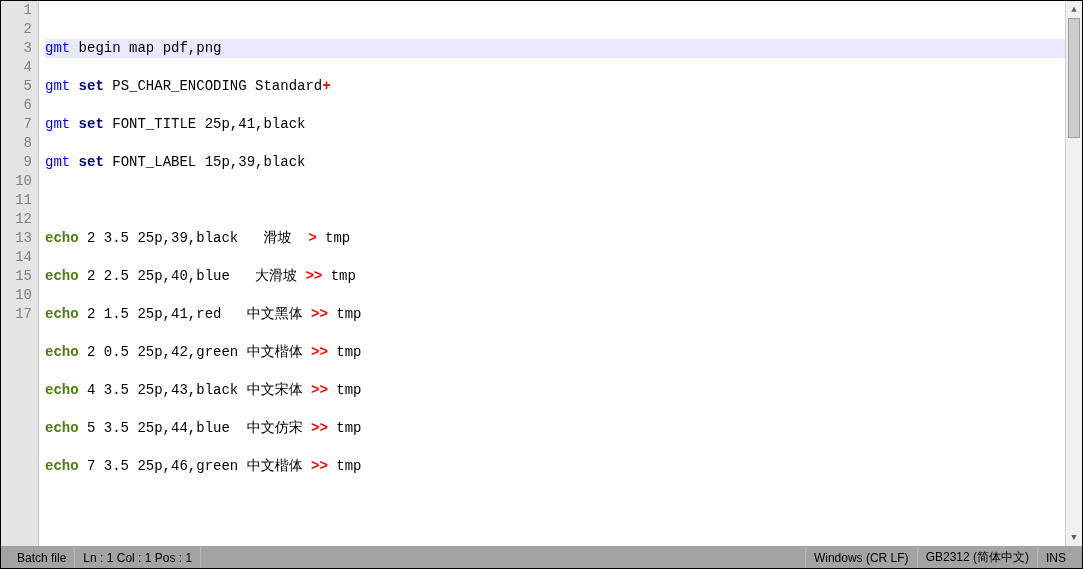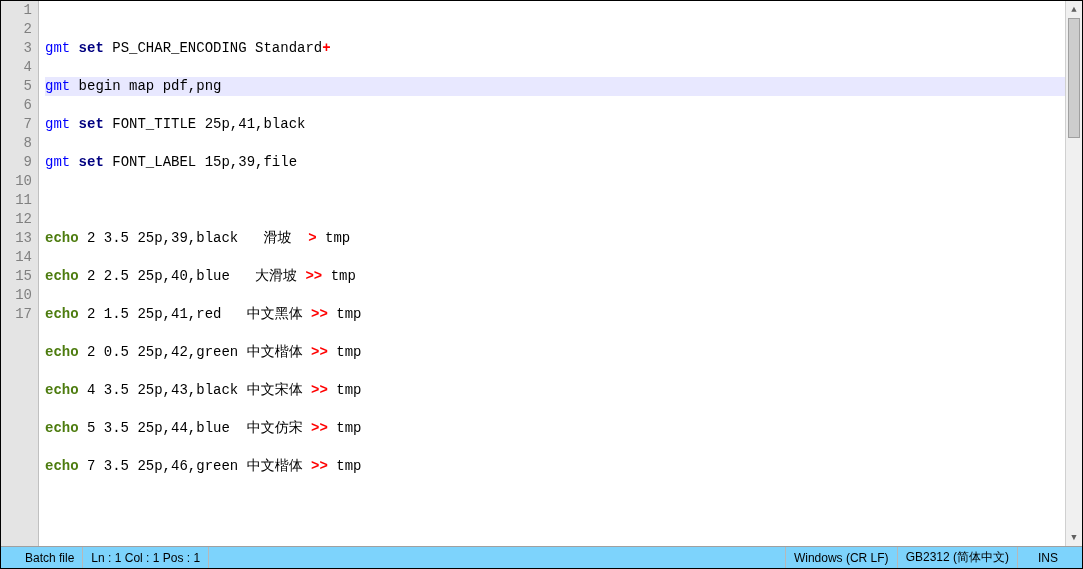--- a/index.html
+++ b/index.html
@@ -41,37 +41,37 @@
 .line { height: 19px; display: block; }
 .line.current { background: #e8e8ff; }
 .kw-blue { color: #0000ff; }
 .kw-bold { color: #4d7c0f; font-weight: bold; }
 .kw-bold-dark { color: #000080; font-weight: bold; }
 .op-red { color: #ff0000; font-weight: bold; }
 .txt { color: #000; }
 .statusbar {
   display: flex;
   align-items: center;
-  background: #7dd3fc;
+  background: #a3a3a3;
   border-top: 1px solid #a0a0a0;
   height: 22px;
   font-family: Tahoma, Arial, sans-serif;
   font-size: 12px;
   color: #000;
-  padding: 0 16px;
+  padding: 0 8px;
 }
 .statusbar .cell {
   padding: 0 8px;
   border-right: 1px solid #b8b8b8;
   height: 100%;
   display: flex;
   align-items: center;
   white-space: nowrap;
 }
-.statusbar .cell:last-child { border-right: none; margin-left: 12px; }
+.statusbar .cell:last-child { border-right: none; }
 .statusbar .spacer { flex: 1; border-right: 1px solid #b8b8b8; height:100%; }
 .scrollbar-v {
   width: 17px;
   background: #f0f0f0;
   border-left: 1px solid #d0d0d0;
   position: relative;
 }
 .scrollbar-v .thumb {
   position: absolute;
   top: 17px; left: 2px; right: 2px;
@@ -114,24 +114,24 @@
       <div>10</div>
       <div>11</div>
       <div>12</div>
       <div>13</div>
       <div>14</div>
       <div>15</div>
       <div>10</div>
       <div>17</div>
     </div>
   <div class="code" id="code">
-    <span class="line"><span class="kw-blue">gmt </span><span class="kw-bold-dark">set</span><span class="txt"> PS_CHAR_ENCODING Standard</span><span class="op-red">+</span></span>
-<span class="line current"><span class="kw-blue">gmt</span><span class="txt"> begin map pdf,png</span></span>
+    <span class="line current"><span class="kw-blue">gmt</span><span class="txt"> begin map pdf,png</span></span>
+<span class="line"><span class="kw-blue">gmt </span><span class="kw-bold-dark">set</span><span class="txt"> PS_CHAR_ENCODING Standard</span><span class="op-red">+</span></span>
 <span class="line"><span class="kw-blue">gmt </span><span class="kw-bold-dark">set</span><span class="txt"> FONT_TITLE 25p,41,black</span></span>
-<span class="line"><span class="kw-blue">gmt </span><span class="kw-bold-dark">set</span><span class="txt"> FONT_LABEL 15p,39,file</span></span>
+<span class="line"><span class="kw-blue">gmt </span><span class="kw-bold-dark">set</span><span class="txt"> FONT_LABEL 15p,39,black</span></span>
 <span class="line"></span>
 <span class="line"><span class="kw-bold">echo</span><span class="txt"> 2 3.5 25p,39,black   滑坡  </span><span class="op-red">&gt;</span><span class="txt"> tmp</span></span>
 <span class="line"><span class="kw-bold">echo</span><span class="txt"> 2 2.5 25p,40,blue   大滑坡 </span><span class="op-red">&gt;&gt;</span><span class="txt"> tmp</span></span>
 <span class="line"><span class="kw-bold">echo</span><span class="txt"> 2 1.5 25p,41,red   中文黑体 </span><span class="op-red">&gt;&gt;</span><span class="txt"> tmp</span></span>
 <span class="line"><span class="kw-bold">echo</span><span class="txt"> 2 0.5 25p,42,green 中文楷体 </span><span class="op-red">&gt;&gt;</span><span class="txt"> tmp</span></span>
 <span class="line"><span class="kw-bold">echo</span><span class="txt"> 4 3.5 25p,43,black 中文宋体 </span><span class="op-red">&gt;&gt;</span><span class="txt"> tmp</span></span>
 <span class="line"><span class="kw-bold">echo</span><span class="txt"> 5 3.5 25p,44,blue  中文仿宋 </span><span class="op-red">&gt;&gt;</span><span class="txt"> tmp</span></span>
 <span class="line"><span class="kw-bold">echo</span><span class="txt"> 7 3.5 25p,46,green 中文楷体 </span><span class="op-red">&gt;&gt;</span><span class="txt"> tmp</span></span>
 <span class="line"></span>
 

